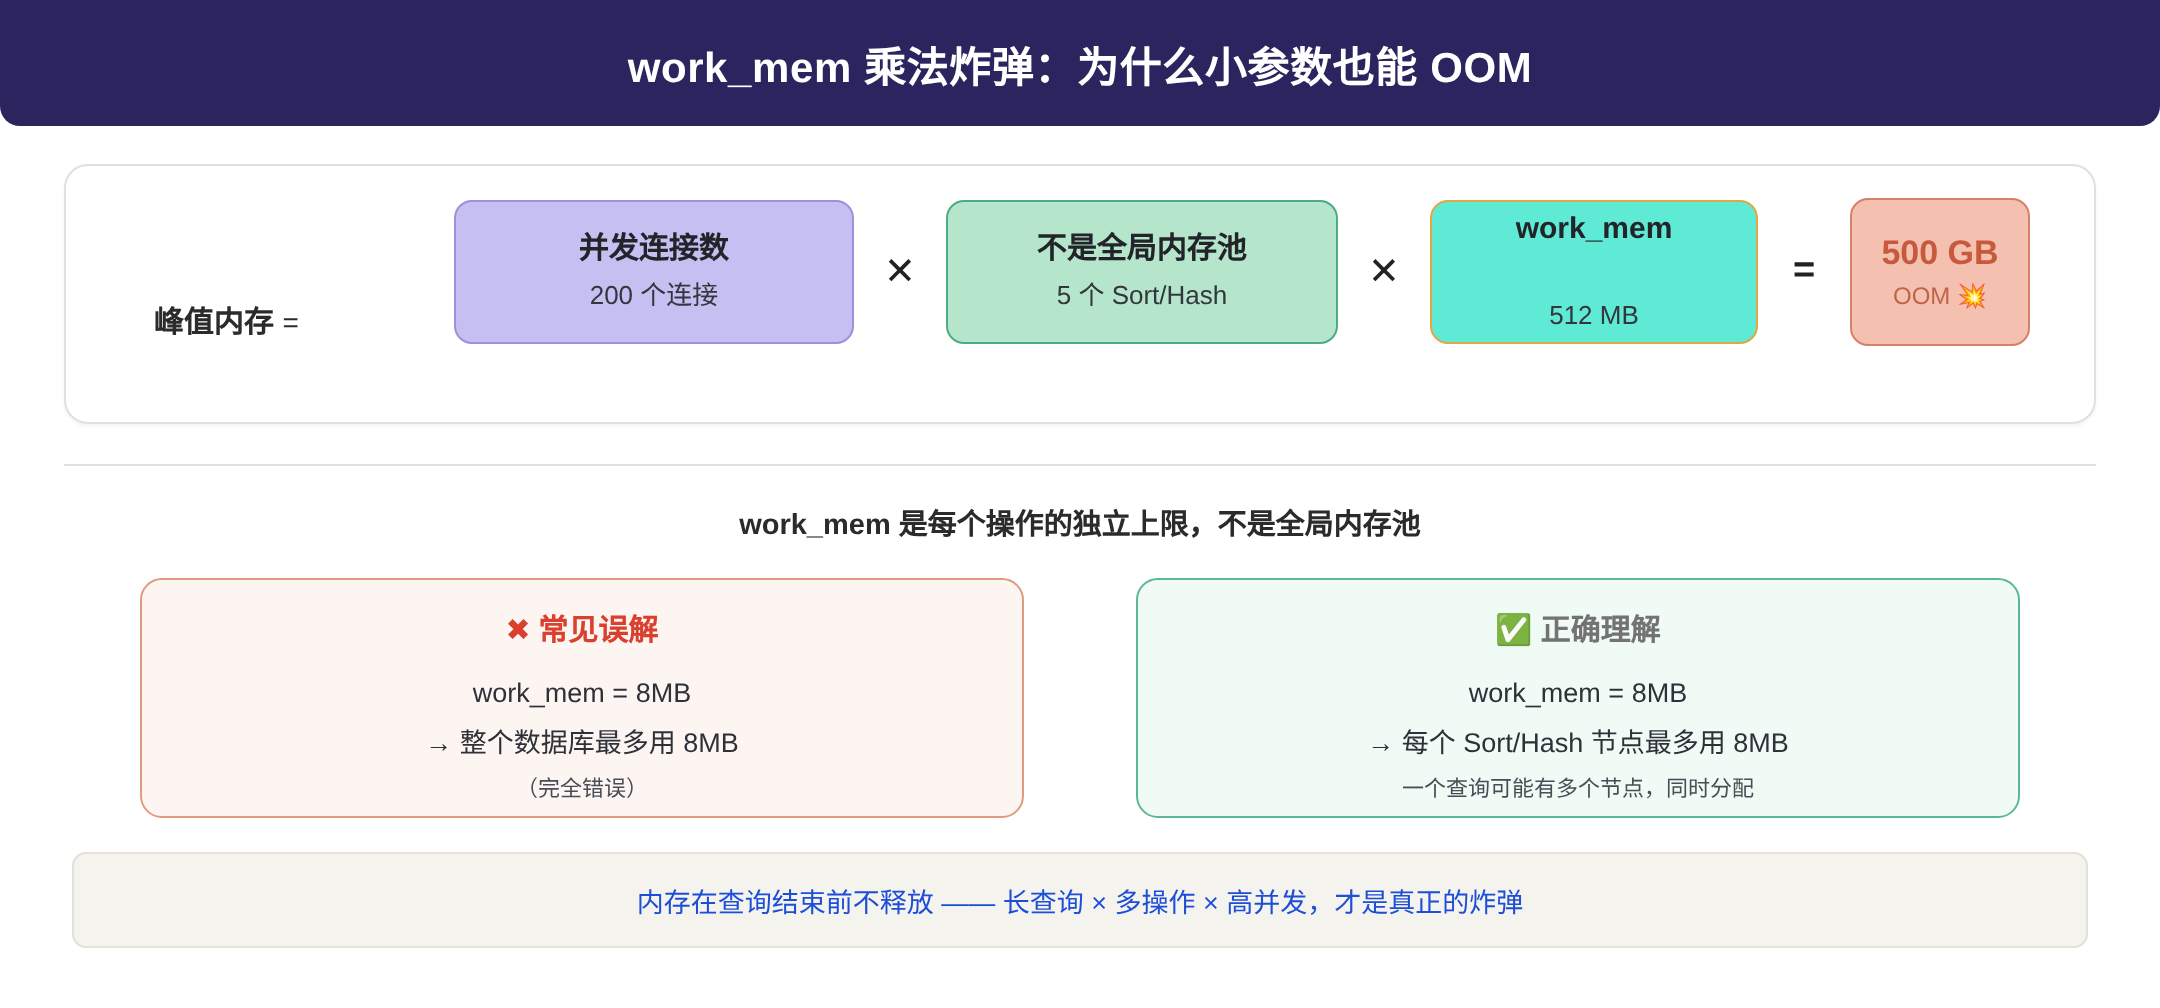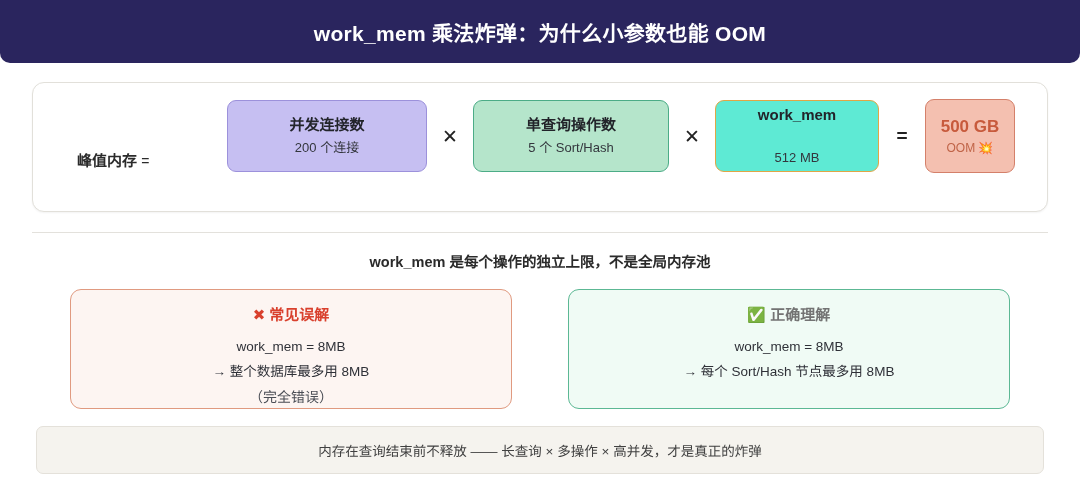--- a/index.html
+++ b/index.html
@@ -152,36 +152,36 @@
   }
   .card.wrong .card-title { color: #d9402d; }
   .card.right .card-title { color: #737373; }
   .card-title .mark { margin-right: 4px; }
 
   .card-line {
     font-size: 13.5px;
     color: #2f3138;
     line-height: 1.85;
   }
-  .card-line.small { font-size: 14px; color: #4a4d55; }
+  .card-line.small { font-size: 11px; color: #4a4d55; }
 
   
   .footer {
     margin: 17px 36px 0 36px;
     height: 46px;
     background: #f5f3ee;
     border: 1px solid #e4e1da;
     border-radius: 7px;
     display: flex;
     align-items: center;
     justify-content: center;
   }
   .footer-text {
     font-size: 13.5px;
-    color: #404040;
+    color: #1d4ed8;
   }
 </style>
 </head>
 <body>
 
 <div class="header">
   <div class="header-title">work_mem 乘法炸弹：为什么小参数也能 OOM</div>
 </div>
 
 <div class="formula-card">
@@ -192,21 +192,21 @@
   </div>
 
   <div class="term purple">
     <div class="term-title">并发连接数</div>
     <div class="term-sub">200 个连接</div>
   </div>
 
   <div class="op">✕</div>
 
   <div class="term green">
-    <div class="term-title">单查询操作数</div>
+    <div class="term-title">不是全局内存池</div>
     <div class="term-sub">5 个 Sort/Hash</div>
   </div>
 
   <div class="op">✕</div>
 
   <div class="term orange">
     <div class="term-title">work_mem</div>
     <div class="term-sub">512 MB</div>
   </div>
 
@@ -233,19 +233,20 @@
     <div class="card-line">→ 整个数据库最多用 8MB</div>
     <div class="card-line small">（完全错误）</div>
   </div>
 
   <div class="card right">
     <div class="card-title">
       <span class="mark">✅</span><span>正确理解</span>
     </div>
     <div class="card-line">work_mem = 8MB</div>
     <div class="card-line">→ 每个 Sort/Hash 节点最多用 8MB</div>
+    <div class="card-line small">一个查询可能有多个节点，同时分配</div>
   </div>
 
 </div>
 
 <div class="footer">
   <div class="footer-text">内存在查询结束前不释放 —— 长查询 × 多操作 × 高并发，才是真正的炸弹</div>
 </div>
 
 </body></html>

